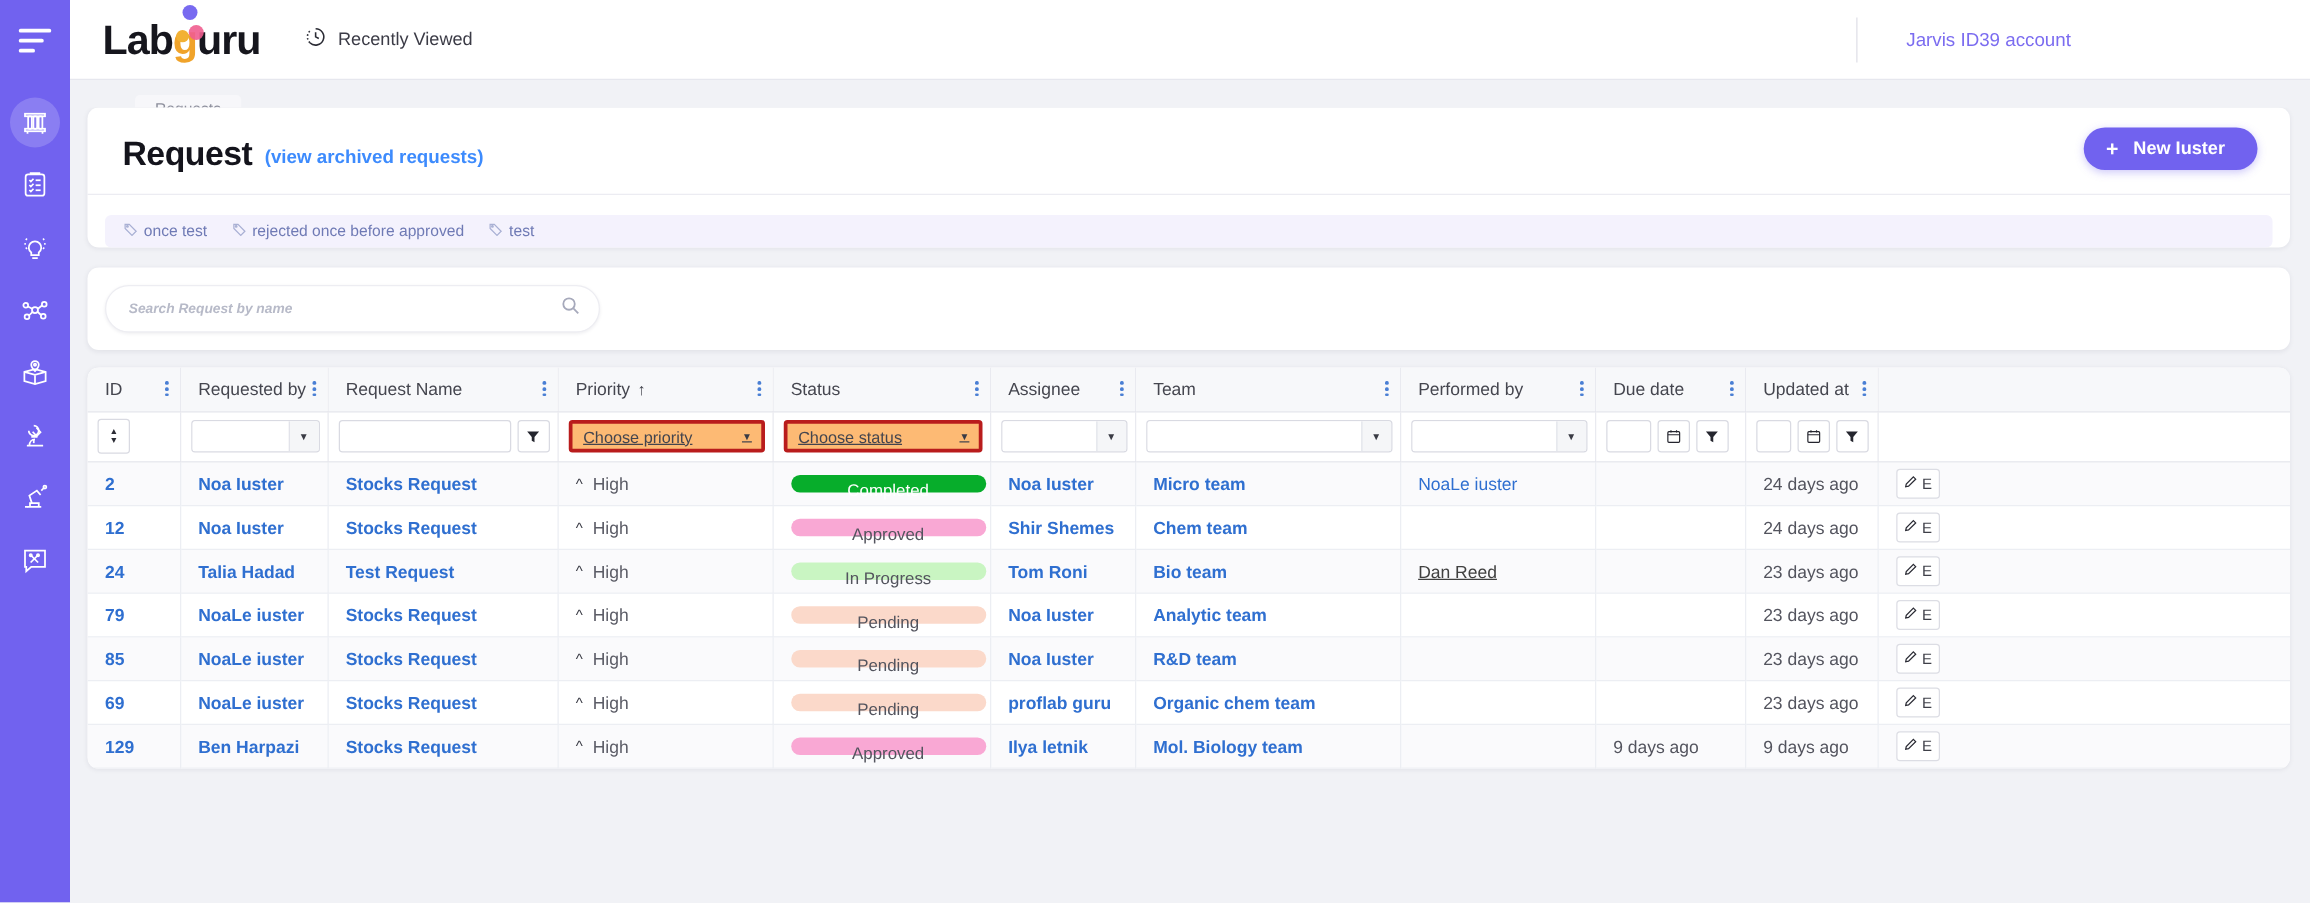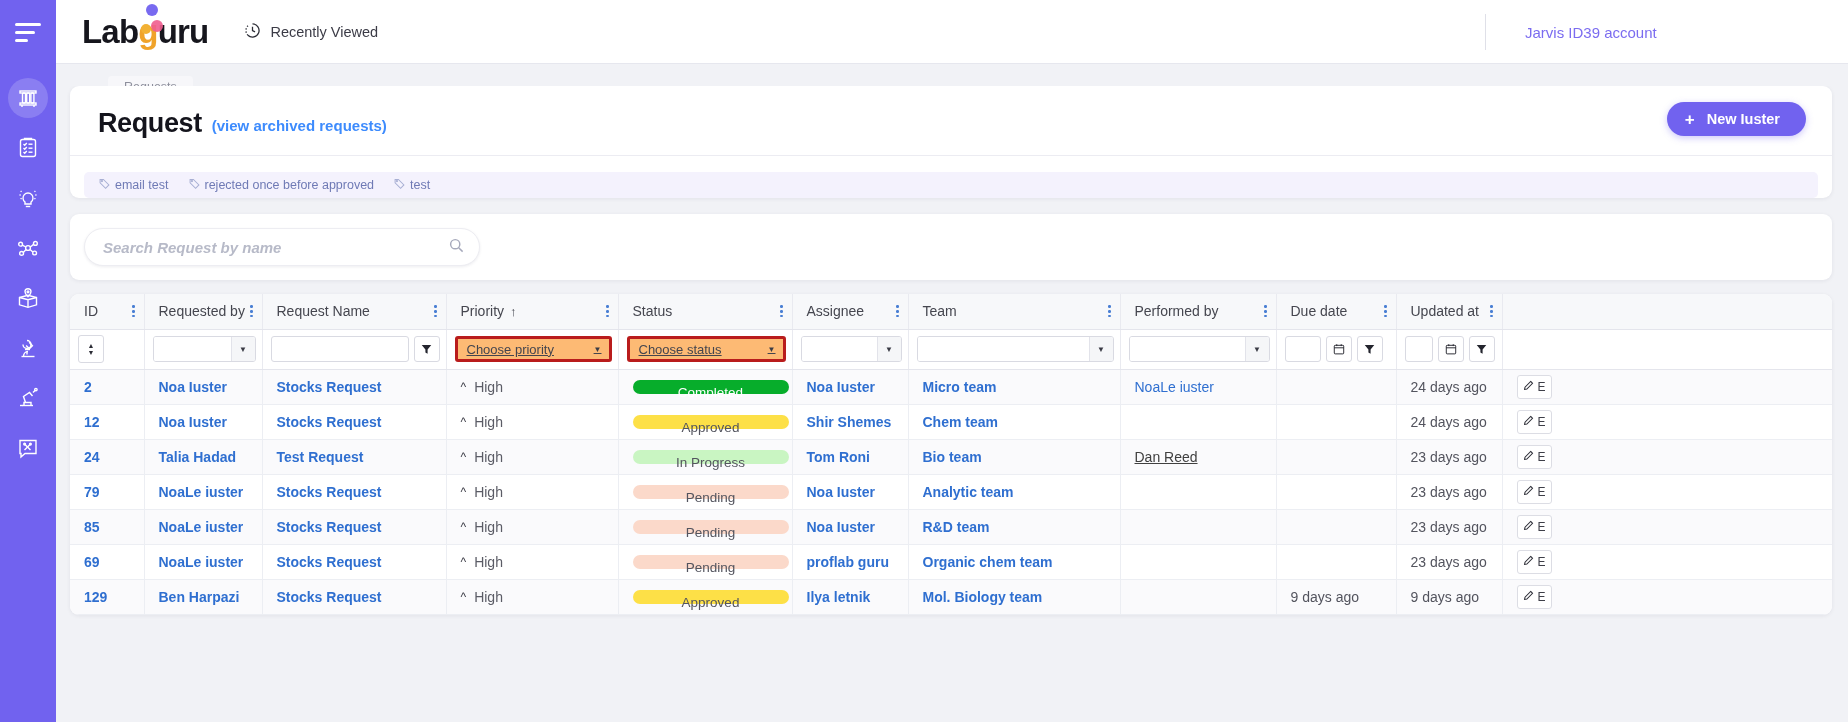--- a/index.html
+++ b/index.html
@@ -118,21 +118,21 @@
   
   .searchcard { margin-top: 14px; padding: 14px 0 14px 0; }
   .reqsearch {
     margin-left: 14px; width: 396px; height: 38px;
     background: #fff; border: 1px solid #ededf2; border-radius: 19px;
     box-shadow: 0 1px 3px rgba(30,30,60,0.08);
     display: flex; align-items: center; padding: 0 14px 0 18px; cursor: text;
   }
   .reqsearch input {
     flex: 1; border: 0; outline: 0; background: transparent;
-    font-family: "Liberation Sans", sans-serif; font-size: 15px; font-style: italic; font-weight: 700; color: #444;
+    font-family: "Liberation Sans", sans-serif; font-size: 11px; font-style: italic; font-weight: 700; color: #444;
   }
   .reqsearch input::placeholder { color: #b7bac8; font-style: italic; font-weight: 700; }
 
   
   .tablecard { margin-top: 14px; overflow: hidden; }
   table { border-collapse: collapse; width: 1834px; table-layout: fixed; }
   thead th {
     background: #f7f8fa; border-bottom: 1px solid #e4e5ec; border-right: 1px solid #e9eaf0;
     font-size: 14px; font-weight: 400; color: #45464f; text-align: left;
     height: 35px; padding: 0 0 0 14px; position: relative; white-space: nowrap;
@@ -185,21 +185,21 @@
   .lnk.id { font-weight: 700; }
   .lnk.plain { font-weight: 400; }
   .lnk.underline { color: #404040; font-weight: 400; text-decoration: underline; }
   .prio { display: flex; align-items: center; gap: 8px; color: #5b5c66; }
   .prio .car { color: #3a3b45; font-size: 12px; }
   .badge {
     display: block; width: 156px; height: 14px; line-height: 26px; border-radius: 13px;
     text-align: center; font-size: 13.5px;
   }
   .badge.completed { background: #07ad2b; color: #fff; }
-  .badge.approved { background: #fde047; color: #53545e; }
+  .badge.approved { background: #f9a8d4; color: #53545e; }
   .badge.inprogress { background: #c9f5c2; color: #53545e; }
   .badge.pending { background: #fbd9ca; color: #53545e; }
   .muted { color: #53545e; }
   .actions { display: flex; align-items: center; gap: 5px; }
   .actbtn {
     height: 24px; border: 1px solid #dcdde4; border-radius: 3px; background: #fff;
     display: flex; align-items: center; gap: 4px; padding: 0 5px;
     font-size: 12px; color: #3e3f48; cursor: pointer;
   }
 </style>
@@ -364,21 +364,21 @@
             <span class="plus">+</span>
             <span>New Iuster</span>
           </button>
         </div>
         <div class="tagstrip">
           <span class="tag">
             <span><svg width="11" height="11" viewBox="0 0 12 12" fill="none" stroke="#a9b0d4" stroke-width="1.1">
                   <path d="M1.2 5.2V1.6h3.6l6 6-3.6 3.6z"></path>
                   <circle cx="3.2" cy="3.4" r="0.7"></circle>
                 </svg></span>
-            <span>email test</span>
+            <span>once test</span>
           </span>
           <span class="tag">
             <span><svg width="11" height="11" viewBox="0 0 12 12" fill="none" stroke="#a9b0d4" stroke-width="1.1">
                   <path d="M1.2 5.2V1.6h3.6l6 6-3.6 3.6z"></path>
                   <circle cx="3.2" cy="3.4" r="0.7"></circle>
                 </svg></span>
             <span>rejected once before approved</span>
           </span>
           <span class="tag">
             <span><svg width="11" height="11" viewBox="0 0 12 12" fill="none" stroke="#a9b0d4" stroke-width="1.1">

